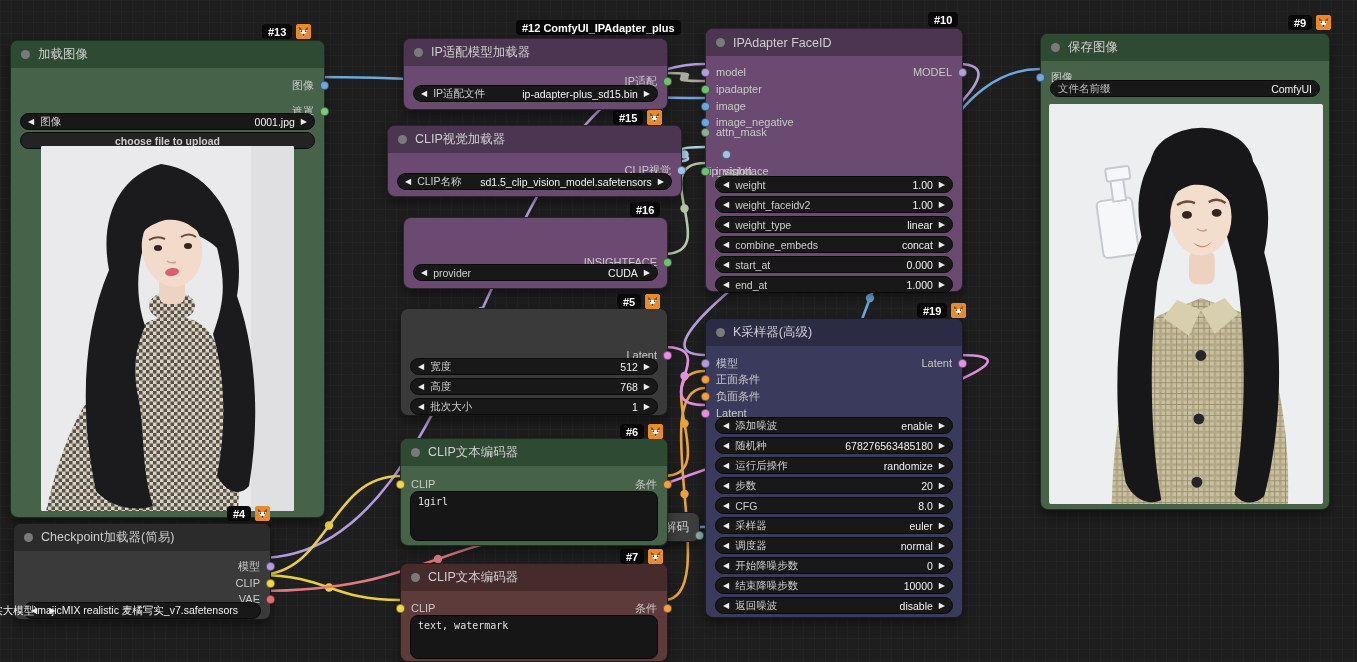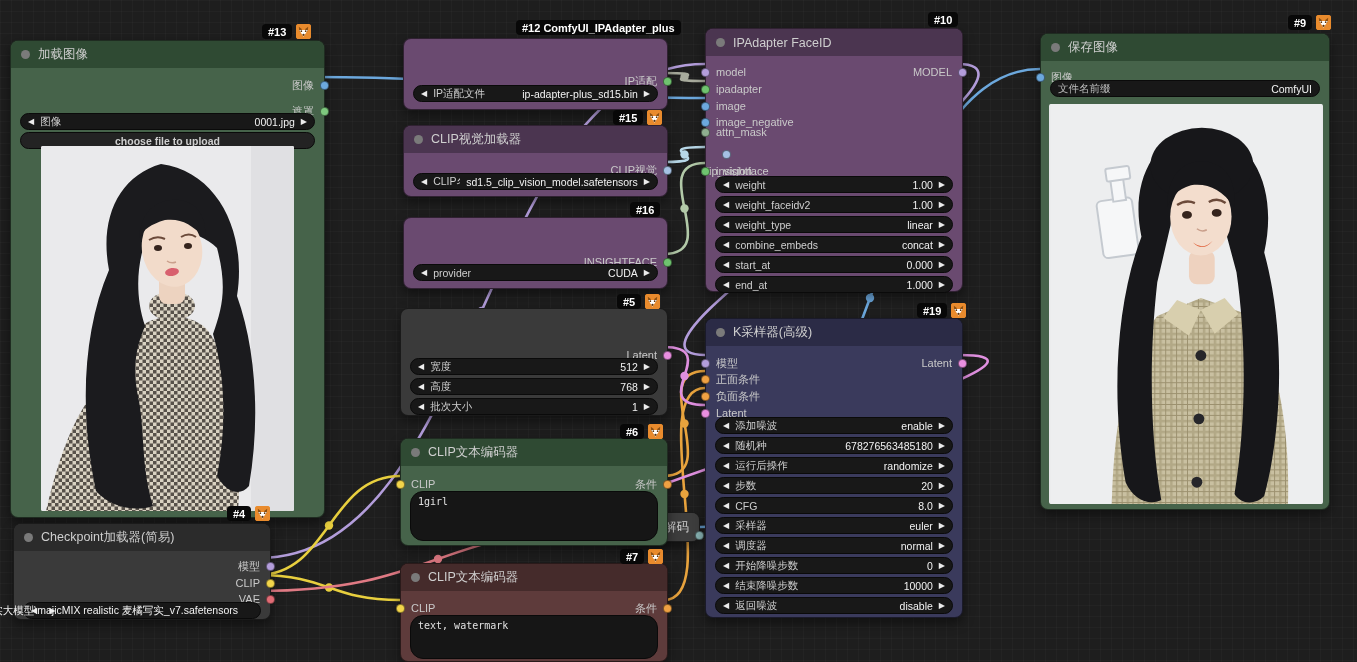--- a/index.html
+++ b/index.html
@@ -34,21 +34,21 @@
     border:1px solid #0a0a0a;border-radius:9px;display:flex;align-items:center;
     padding:0 7px;font-size:10.5px;color:#cfcfcf;gap:6px;box-sizing:border-box;}
   .widget .arrow{color:#ececec;font-size:8px;line-height:1;flex:0 0 auto;}
   .widget .wlabel{flex:0 1 auto;overflow:hidden;white-space:nowrap;}
   .widget .wvalue{margin-left:auto;color:#f2f2f2;white-space:nowrap;}
   .widget.btn{justify-content:center;background:#232323;font-weight:bold;}
   .widget.textpill .wlabel{color:#bdbdbd}
   .widget.overflowL{overflow:visible;}
   .widget.overflowL .wvalue{position:absolute;right:22px;}
   .ta{position:absolute;left:9px;right:9px;background:#161616;border:1px solid #0a0a0a;
-    border-radius:13px;font-family:"DejaVu Sans Mono",monospace;font-size:10px;color:#e0e0e0;
+    border-radius:8px;font-family:"DejaVu Sans Mono",monospace;font-size:10px;color:#e0e0e0;
     padding:4px 7px;white-space:pre-wrap;box-sizing:border-box;}
   .nimg{position:absolute;border-radius:2px;overflow:hidden;background:#e9e9eb;}
   .nimg svg{display:block;}
   .badge{position:absolute;display:flex;gap:4px;align-items:center;z-index:25;}
   .badge .pill{background:#080808;color:#fff;font-size:11px;font-weight:bold;
     padding:1.5px 6px;border-radius:4px;white-space:nowrap;}
   .badge .fox{width:15px;height:15px;border-radius:3px;background:#e98b2d;flex:0 0 auto;}
 </style>
 </head>
 <body>
@@ -136,32 +136,36 @@
           <path d="M108,94 q8,-5 16,-1" stroke="#6b4a3a" stroke-width="2" fill="none"></path>
           <path d="M140,91 q8,-5 15,0" stroke="#6b4a3a" stroke-width="2" fill="none"></path>
           <ellipse cx="117" cy="102" rx="4" ry="3" fill="#35241d"></ellipse>
           <ellipse cx="147" cy="100" rx="4" ry="3" fill="#35241d"></ellipse>
           <path d="M126,115 q4,3 9,1" stroke="#caa08c" stroke-width="1.5" fill="none"></path>
           <ellipse cx="131" cy="126" rx="7" ry="4" fill="#d8606e" transform="rotate(-8 131 126)"></ellipse>
         </svg>
       </div>
     </div>
     <div class="node purple" style="left: 403px; top: 38px; width: 265px; height: 72px;">
+      <div class="titlebar">
+        <span class="tdot"></span>
+        <span class="title">IP适配模型加载器</span>
+      </div>
       <div class="port out" style="top: 35px;">
         <span class="pdot" style="background: rgb(111, 195, 111);"></span>
         <span class="plabel">IP适配</span>
       </div>
       <div class="widget" style="top: 46px;">
         <span class="arrow">◀</span>
         <span class="wlabel">IP适配文件</span>
         <span class="wvalue">ip-adapter-plus_sd15.bin</span>
         <span class="arrow" style="margin-left: 0px;">▶</span>
       </div>
     </div>
-    <div class="node purple" style="left: 403px; top: 125px; width: 265px; height: 72px;">
+    <div class="node purple" style="left: 387px; top: 125px; width: 295px; height: 72px;">
       <div class="titlebar">
         <span class="tdot"></span>
         <span class="title">CLIP视觉加载器</span>
       </div>
       <div class="port out" style="top: 37px;">
         <span class="pdot" style="background: rgb(165, 193, 228);"></span>
         <span class="plabel">CLIP视觉</span>
       </div>
       <div class="widget" style="top: 47px;">
         <span class="arrow">◀</span>

